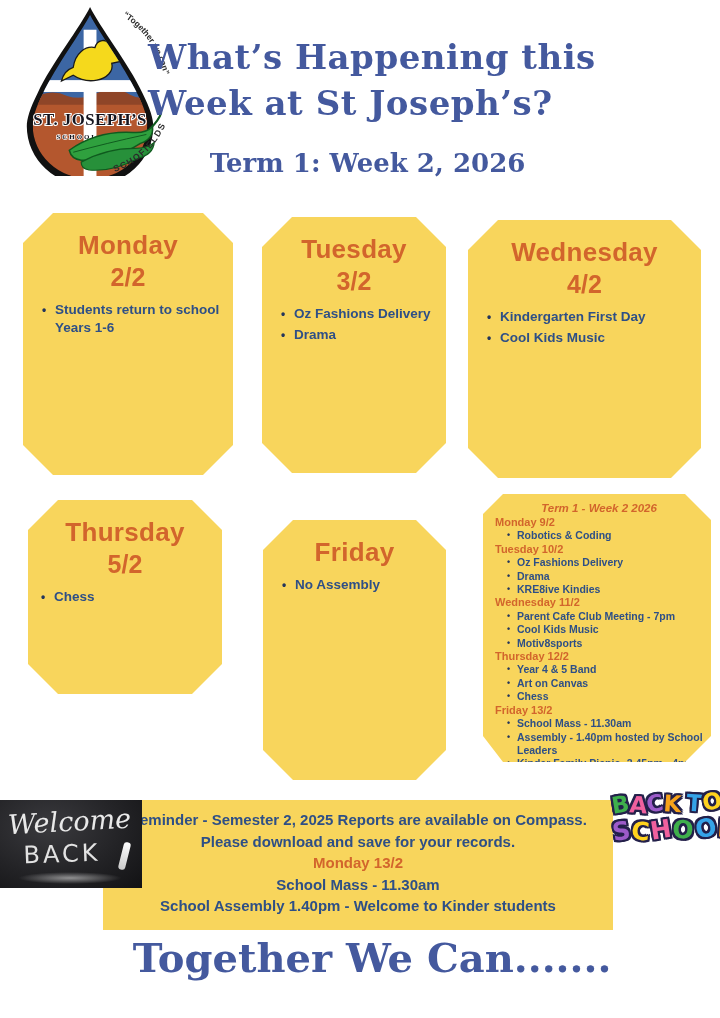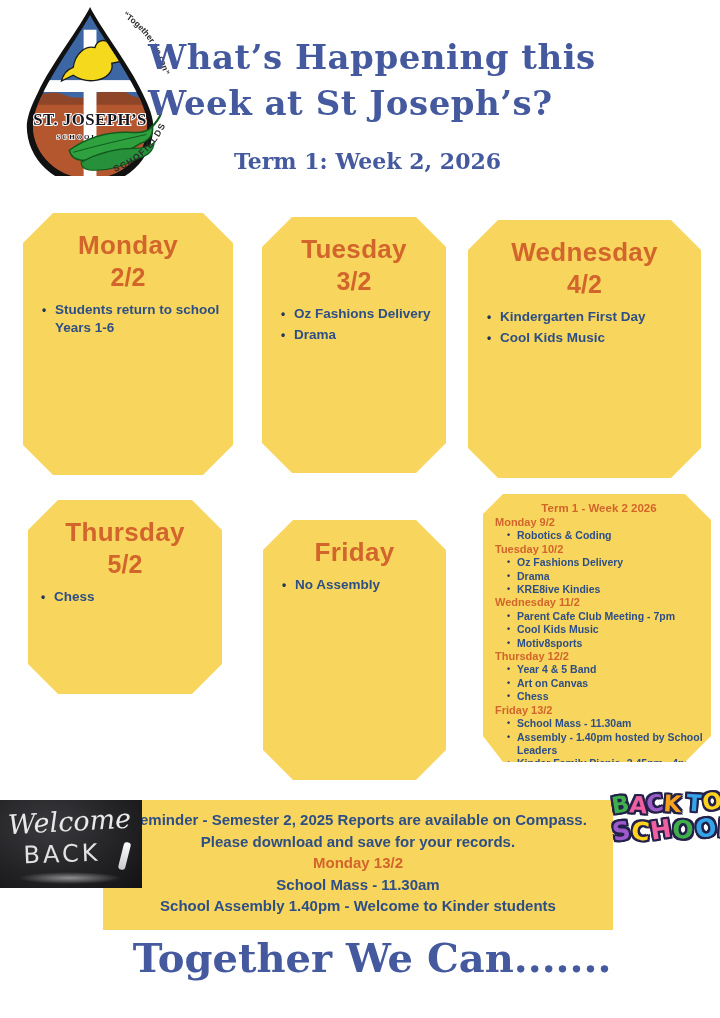--- a/index.html
+++ b/index.html
@@ -12,21 +12,21 @@
   
   .logo-wrap { position:absolute; left:12px; top:4px; width:164px; height:172px; }
   .title {
     position:absolute; left:148px; top:34px; width:566px; text-align:left;
     font-family:"DejaVu Serif", serif; font-weight:bold; color:#44599E;
     font-size:34px; line-height:46px; letter-spacing:.5px;
   }
   .subtitle {
     position:absolute; left:95px; top:148px; width:545px; text-align:center;
     font-family:"DejaVu Serif", serif; font-weight:bold; color:#44599E;
-    font-size:22px;
+    font-size:26px;
   }
 
   
   .card {
     position:absolute; background:#F8D55C;
     clip-path:polygon(30px 0, calc(100% - 30px) 0, 100% 30px,
       100% calc(100% - 30px), calc(100% - 30px) 100%, 30px 100%,
       0 calc(100% - 30px), 0 30px);
     text-align:center;
   }
@@ -53,21 +53,21 @@
   
   .card-next {
     left:483px; top:494px; width:228px; height:268px; text-align:left;
     clip-path:polygon(20px 0, calc(100% - 26px) 0, 100% 26px,
       100% calc(100% - 26px), calc(100% - 26px) 100%, 20px 100%,
       0 calc(100% - 26px), 0 20px);
     padding:8px 8px 0 12px;
   }
   .next-title {
     text-align:center; color:#D2652C; font-weight:bold; font-size:11.5px;
-    line-height:13px; margin-bottom:1px;
+    line-height:13px; margin-bottom:1px;font-style:italic;
   }
   .next-day { color:#D2652C; font-weight:bold; font-size:11px; line-height:13.4px; }
   .next-list { list-style:none; margin-left:22px; }
   .next-list li {
     position:relative; color:#2E4F86; font-weight:bold; font-size:10.5px;
     line-height:13.4px;
   }
   .next-list li::before {
     content:"•"; position:absolute; left:-10px; top:0; font-size:9px; color:#23355c;
   }

